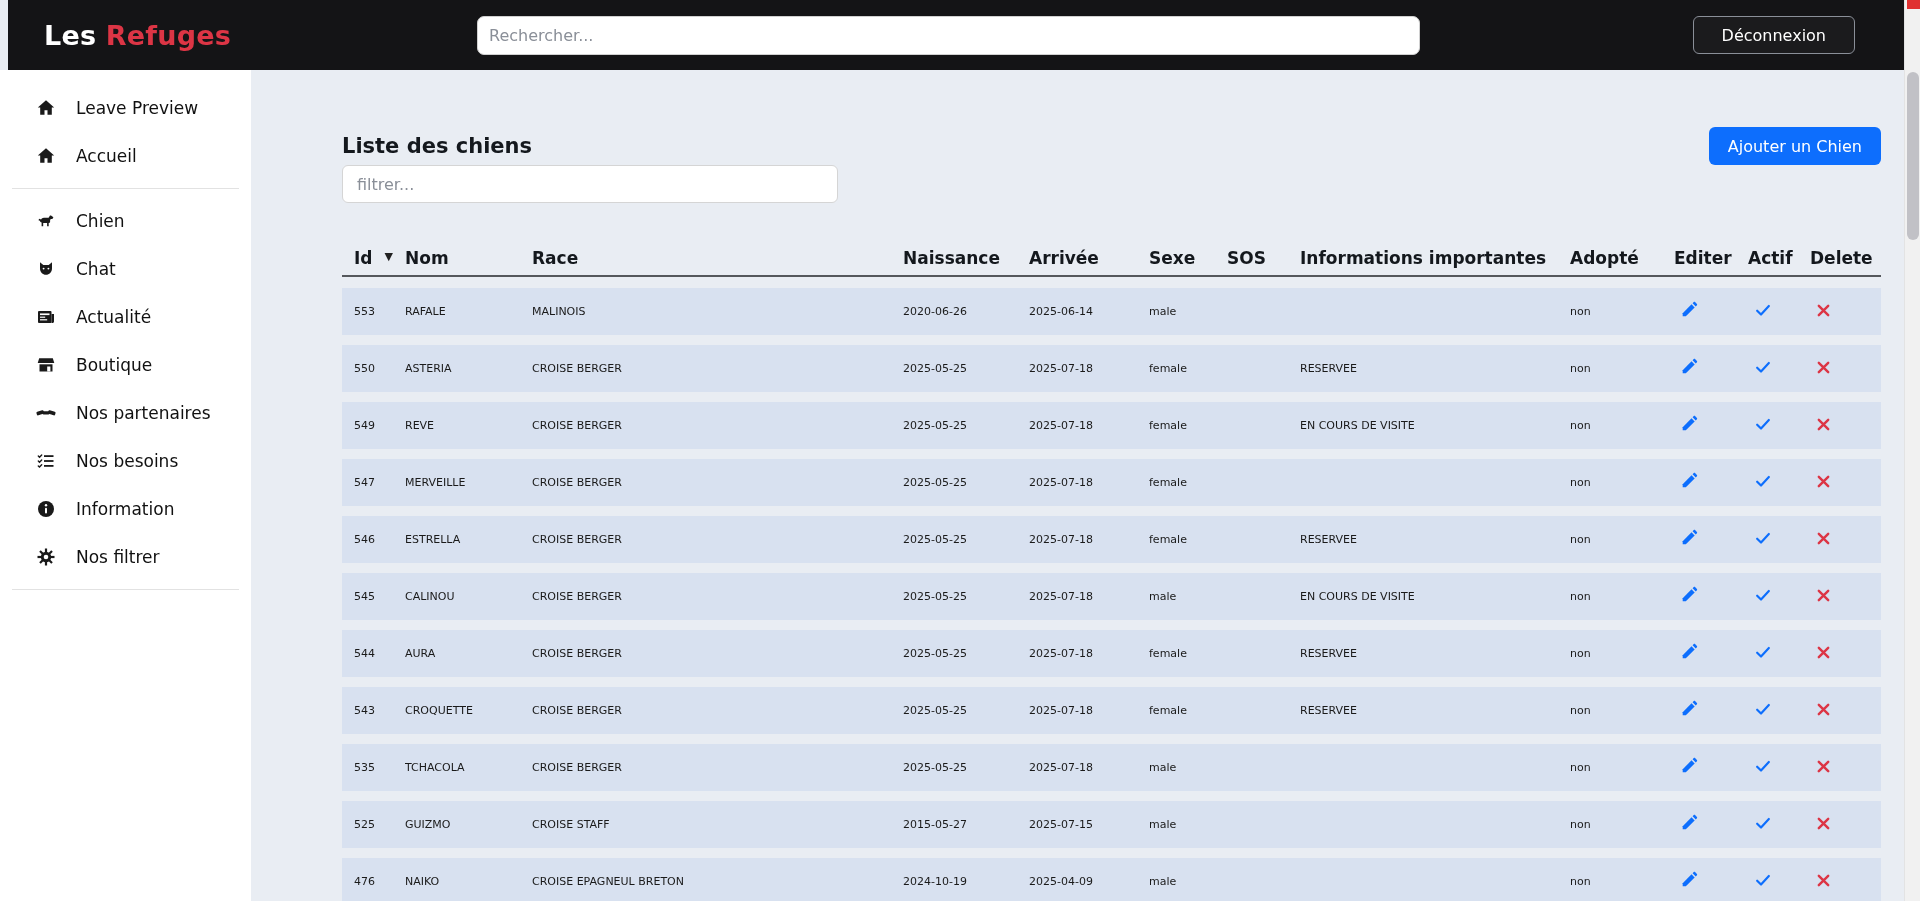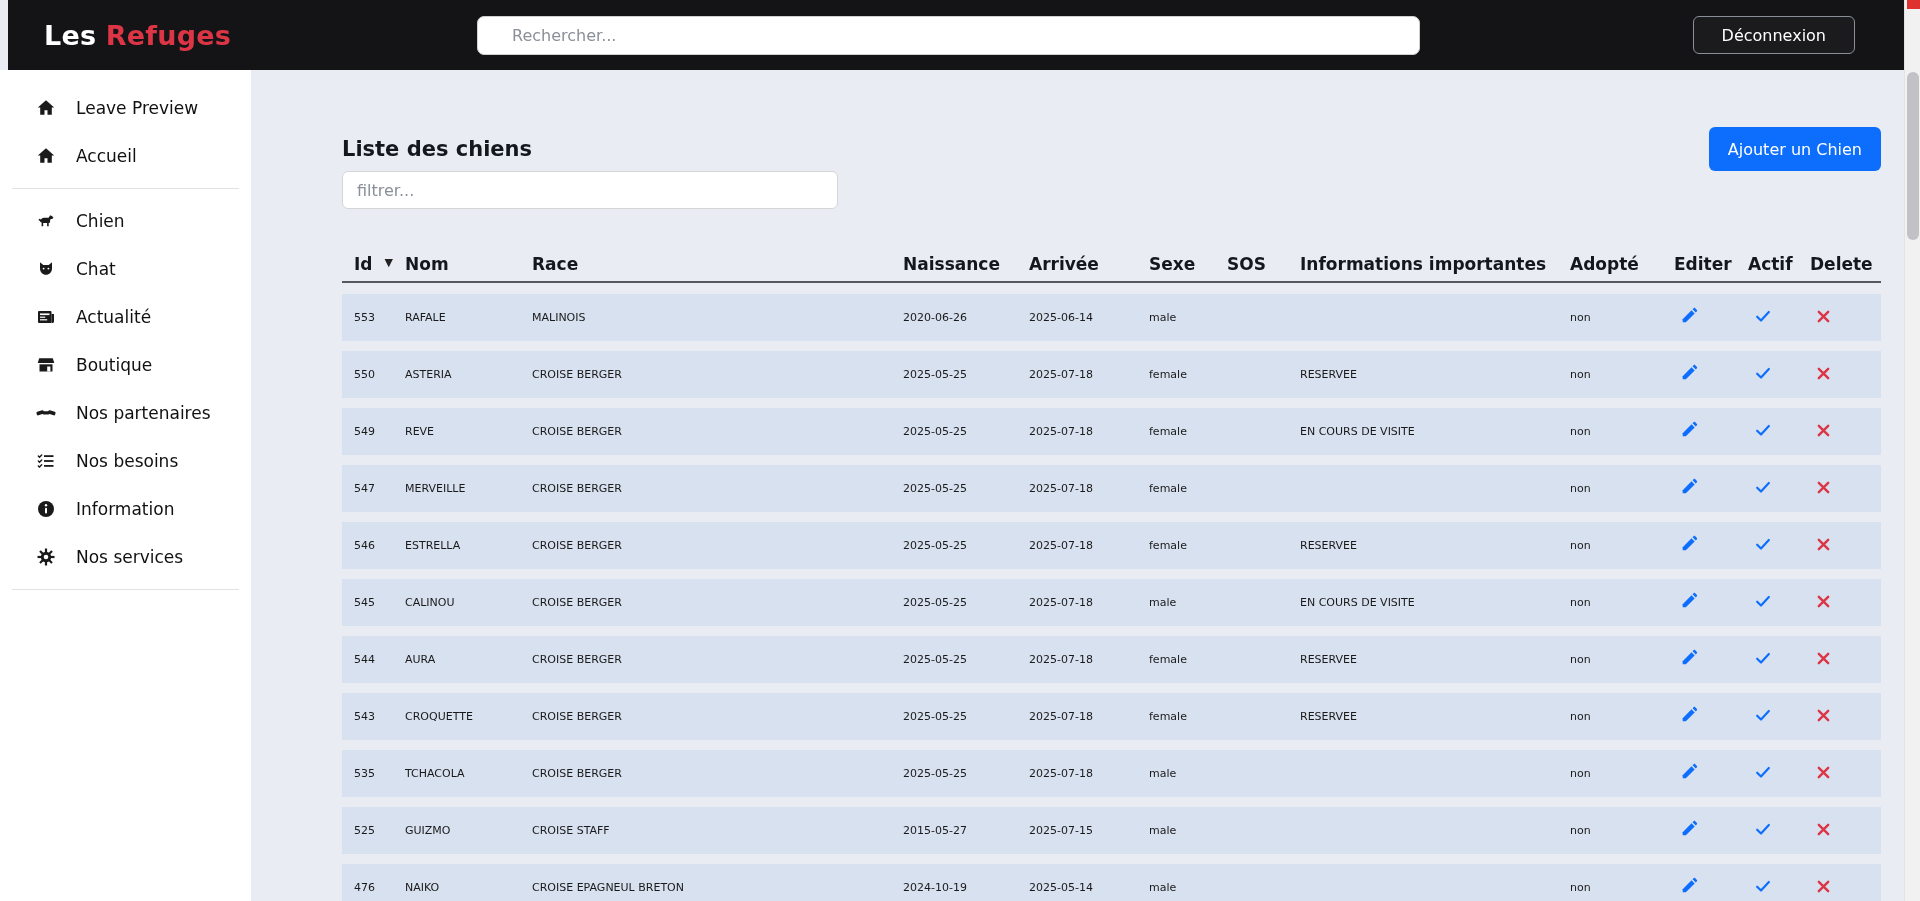--- a/index.html
+++ b/index.html
@@ -14,21 +14,21 @@
   
   .navbar {
     position:absolute; top:0; left:8px; width:1920px; height:70px;
     background:#141416; display:flex; align-items:center; z-index:20;
   }
   .brand { margin-left:36px; font-size:27px; font-weight:600; color:#ffffff; letter-spacing:.2px; }
   .brand .accent { color:#dc3545; }
   .search-input {
     position:absolute; left:469px; top:16px; width:943px; height:39px;
     border-radius:7px; border:1px solid #d0d0d0; background:#ffffff;
-    padding:0 34px; font-size:16px; font-family:inherit; color:#333; outline:none;
+    padding:0 11px; font-size:16px; font-family:inherit; color:#333; outline:none;
   }
   .search-input::placeholder { color:#8a8f98; }
   .logout-btn {
     position:absolute; right:73px; top:16px; height:38px; padding:0 28px;
     background:#1b1b1d; border:1px solid #8a8f98; border-radius:6px;
     color:#ffffff; font-size:16px; font-family:inherit; cursor:pointer;
   }
 
   
   .sidebar {
@@ -45,21 +45,21 @@
 
   
   .main {
     position:absolute; top:78px; left:251px; width:1669px; height:831px;
     background:#e9edf3; overflow:hidden;
   }
   .content { padding:49px 0 0 91px; width:1630px; }
   .title-row { width:1539px; display:flex; justify-content:space-between; align-items:center; }
   .page-title { font-size:21px; font-weight:700; color:#14181d; }
   .add-btn {
-    height:44px; padding:0 19px; background:#0d6efd; color:#fff; border:none;
+    height:38px; padding:0 19px; background:#0d6efd; color:#fff; border:none;
     border-radius:6px; font-size:16px; font-family:inherit; cursor:pointer;
   }
   .filter-input {
     margin-top:0; width:496px; height:38px; border:1px solid #d5d5d5; border-radius:6px;
     background:#fff; padding:0 14px; font-size:16px; font-family:inherit; color:#333; outline:none; display:block;
   }
   .filter-input::placeholder { color:#8a8f98; }
 
   
   .tbl { margin-top:38px; width:1539px; }
@@ -203,21 +203,21 @@
           <g fill="#1a1a1a">
             <rect x="8.9" y="1.5" width="2.2" height="17"></rect>
             <rect x="8.9" y="1.5" width="2.2" height="17" transform="rotate(45 10 10)"></rect>
             <rect x="8.9" y="1.5" width="2.2" height="17" transform="rotate(90 10 10)"></rect>
             <rect x="8.9" y="1.5" width="2.2" height="17" transform="rotate(135 10 10)"></rect>
             <circle cx="10" cy="10" r="5.2"></circle>
           </g>
           <circle cx="10" cy="10" r="2.3" fill="#fff"></circle>
         </svg>
       </span>
-    <span class="lbl">Nos services</span>
+    <span class="lbl">Nos filtrer</span>
   </div>
 
   <hr class="side-divider">
 </nav>
 
 <main class="main">
   <div class="content">
 
     <div class="title-row">
       <h1 class="page-title">Liste des chiens</h1>
@@ -540,21 +540,21 @@
                   <path d="M3 3l10 10M13 3L3 13" stroke="#dc3545" stroke-width="2.6" stroke-linecap="round"></path>
                 </svg></span>
     </div>
   </div>
 
   <div class="trow">
     <div class="cell">476</div>
     <div class="cell">NAIKO</div>
     <div class="cell">CROISE EPAGNEUL BRETON</div>
     <div class="cell">2024-10-19</div>
-    <div class="cell">2025-05-14</div>
+    <div class="cell">2025-04-09</div>
     <div class="cell">male</div>
     <div class="cell"></div>
     <div class="cell"></div>
     <div class="cell">non</div>
     <div class="cell cell-action">
       <span><svg width="18" height="18" viewBox="0 0 20 20">
                   <g fill="#0d6efd">
                     <path d="M3 13.5V17h3.5l9.8-9.8-3.5-3.5L3 13.5z"></path>
                     <path d="M14 2.5l3.5 3.5 1.3-1.3c.4-.4.4-1 0-1.4l-2.1-2.1c-.4-.4-1-.4-1.4 0L14 2.5z"></path>
                   </g>

